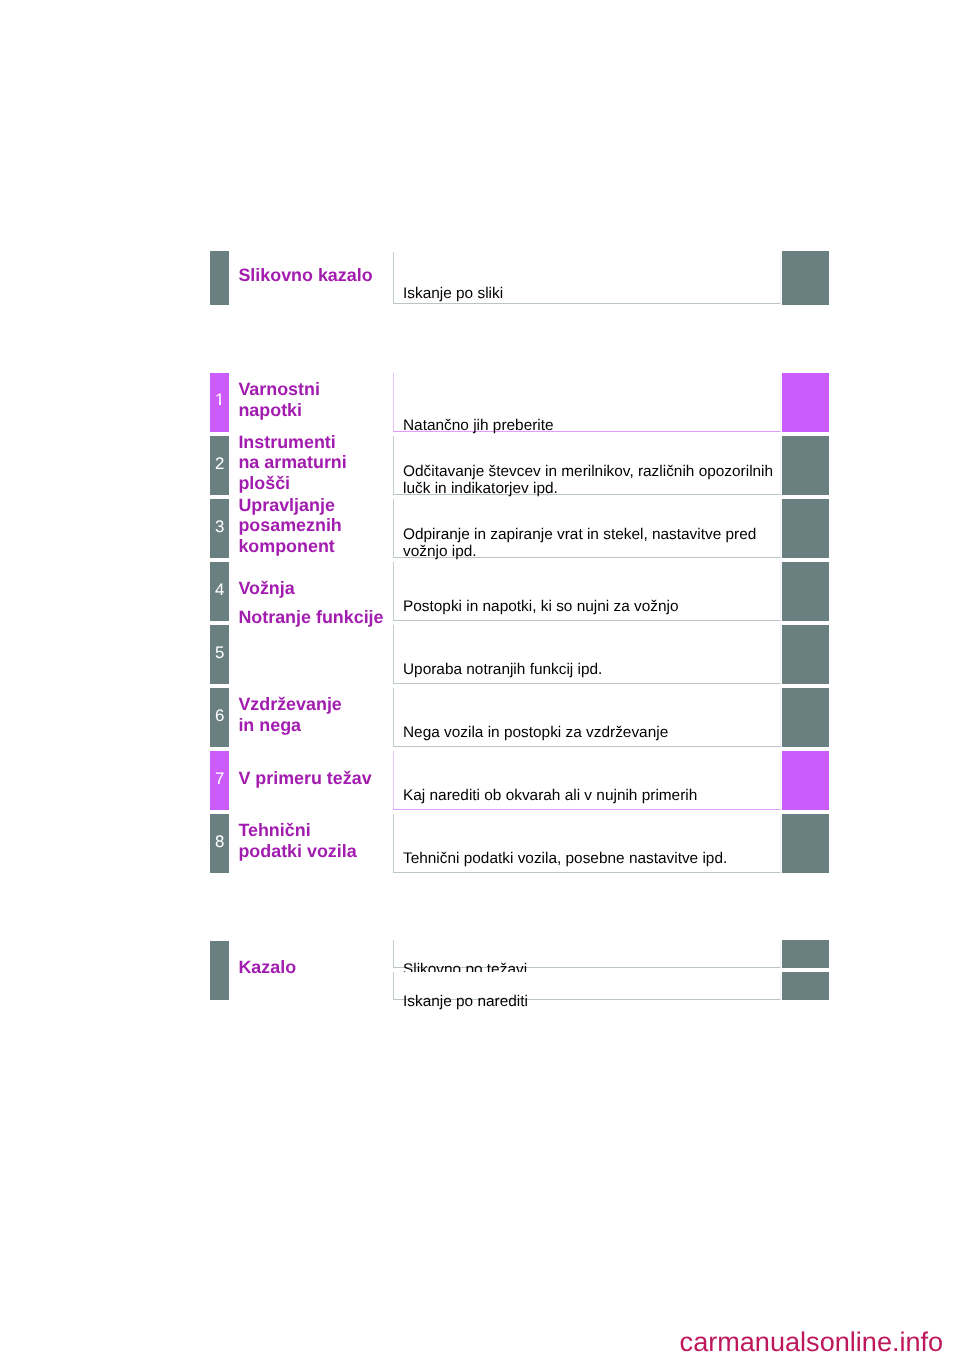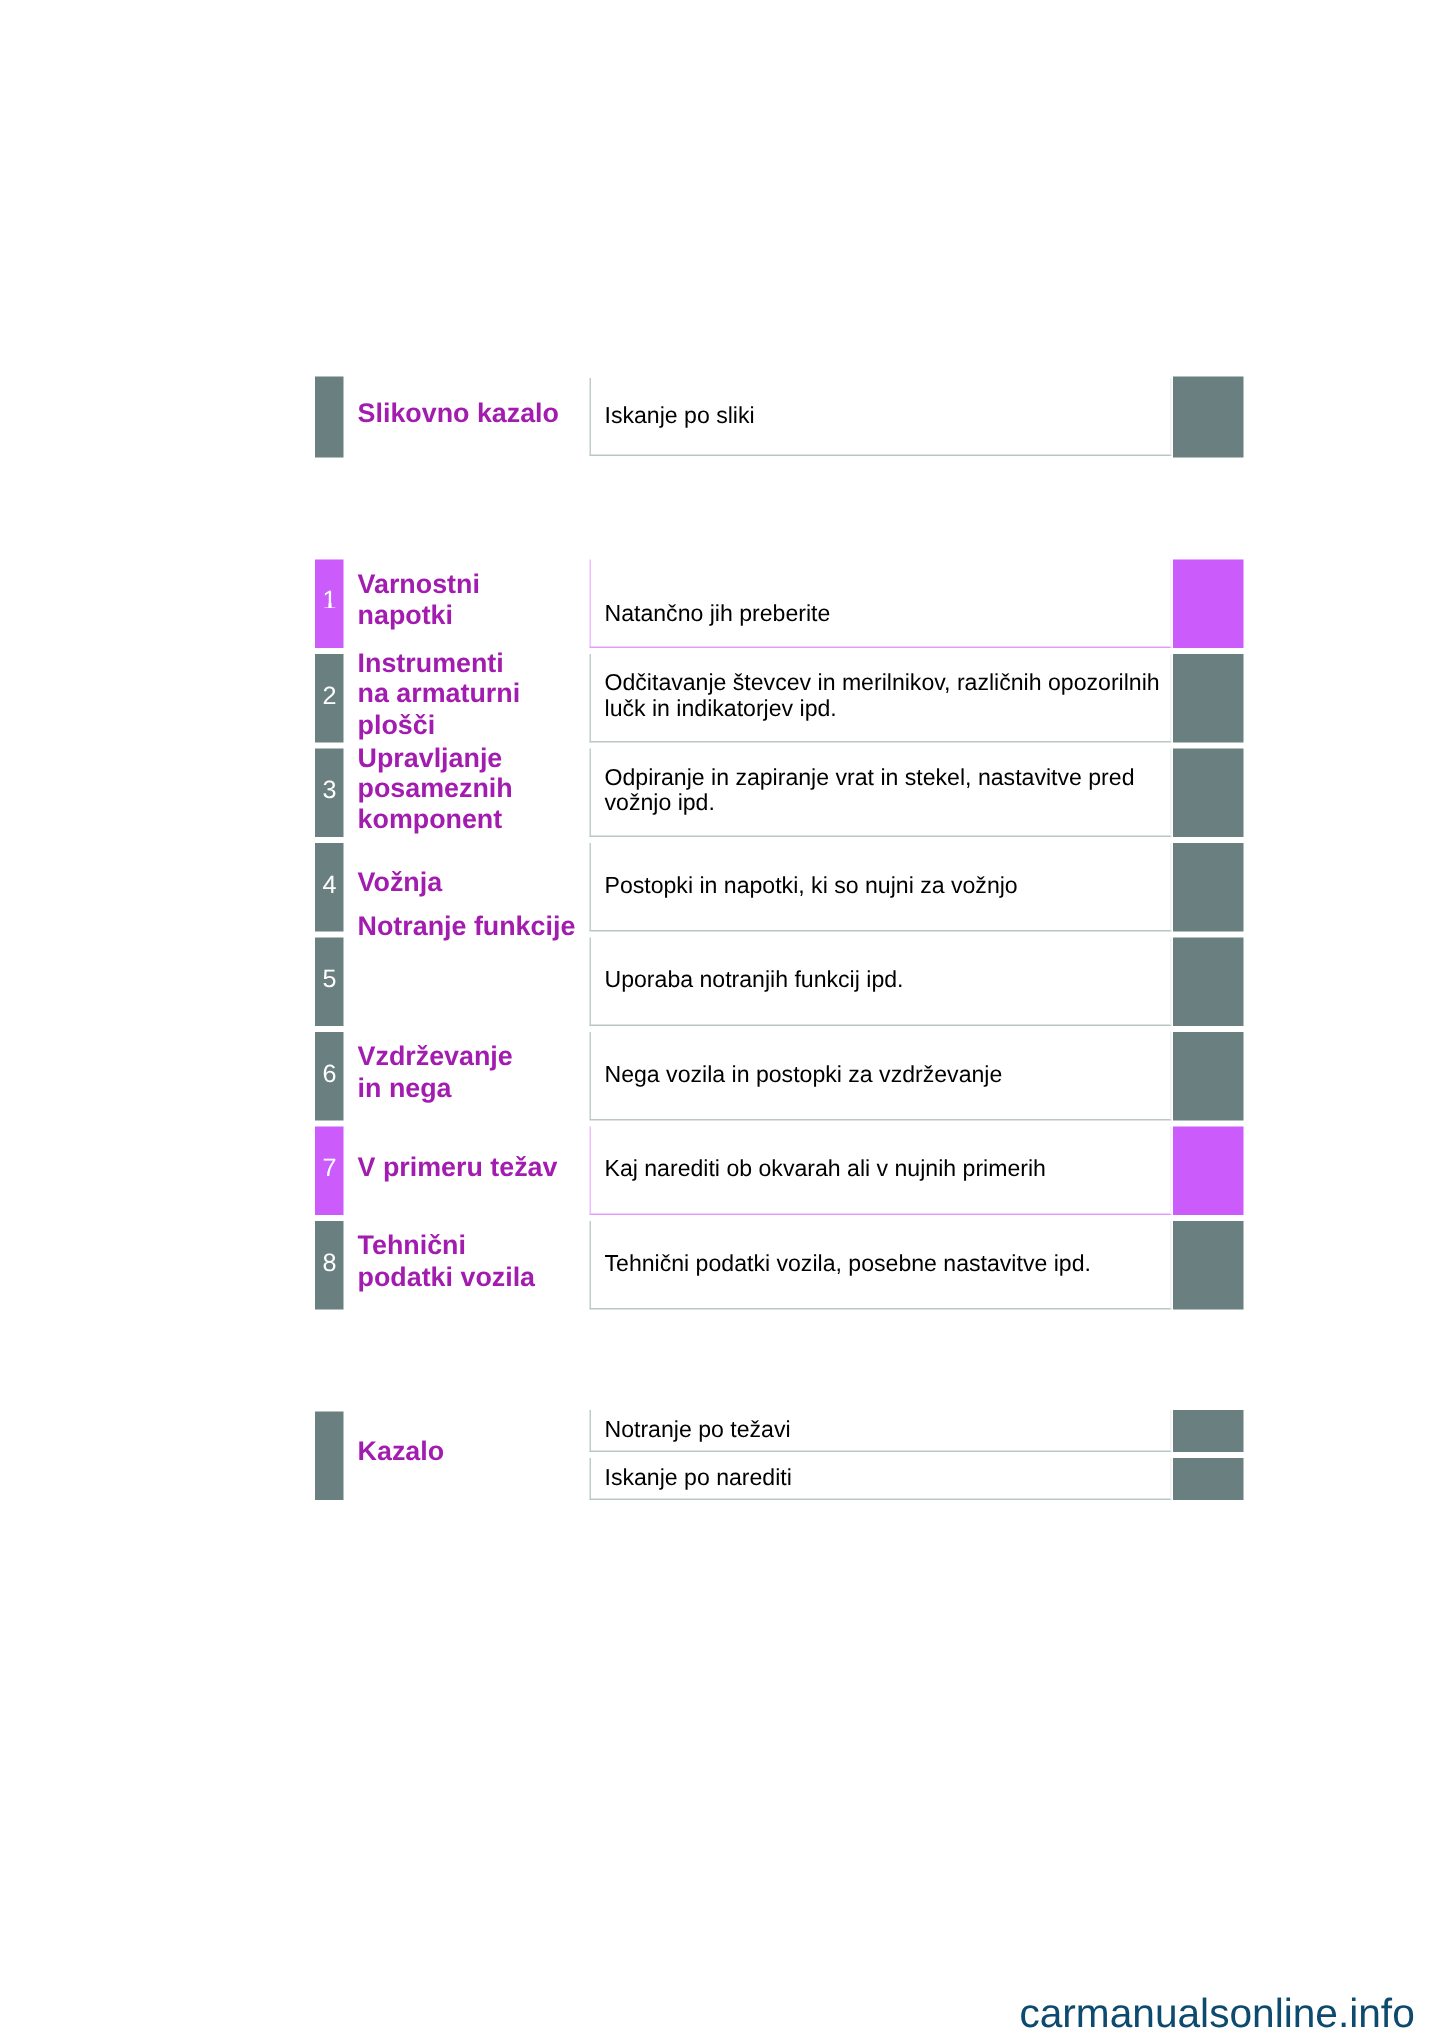--- a/index.html
+++ b/index.html
@@ -15,26 +15,26 @@
   .one-trim{position:absolute;width:4.4px;height:3px;background:#6a7f80;}
   .one-trim.accent{background:#cc5bfb;}
   .one-stem{position:absolute;width:2.1px;height:3px;background:#ffffff;}
 
   .sectitle{position:absolute;left:238.4px;width:160px;font-weight:bold;font-size:17.9px;line-height:20.6px;color:#a21caf;white-space:pre-line;}
 
   .descbox{position:absolute;left:393px;width:387.5px;box-sizing:border-box;background:#fff;
            border-left:1px solid #c2cecd;border-bottom:1px solid #b9c6c5;
            border-right:1px solid #eef2f2;border-top:0;}
   .descbox.accent{border-left-color:#e9bffd;border-bottom-color:#e29dfc;border-right-color:#faeeff;}
-  .desctext{position:absolute;left:403px;width:372px;font-size:15.4px;line-height:16.6px;color:#000;white-space:pre-line;}
+  .desctext{position:absolute;left:403px;width:372px;font-size:15.4px;line-height:16.6px;color:#000;white-space:pre-line;margin-top:16px;}
 
   .endblock{position:absolute;left:781.6px;width:47.9px;background:#6a7f80;}
   .endblock.accent{background:#cc5bfb;}
 
-  .wm{position:absolute;color:#0c4a6e;font-size:27.1px;line-height:31px;letter-spacing:0px;}
+  .wm{position:absolute;color:#be185d;font-size:27.1px;line-height:31px;letter-spacing:0px;}
 </style>
 </head>
 <body>
 
 <div class="page">
 
   <div class="toc-row">
     <div class="tabmark" style="top:251.4px;height:53.6px;"></div>
     <div class="sectitle" style="top:264.9px;">Slikovno kazalo</div>
     <div class="descbox" style="top:251.7px;height:52.8px;"></div>
@@ -119,21 +119,21 @@
         <div class="desctext" style="top:834.8000000000001px;">Tehnični podatki vozila, posebne nastavitve ipd.</div>
         <div class="endblock" style="top:814.05px;height:58.9px;"></div>
       </div>
     </div>
 
   <div class="toc-row">
     <div class="tabmark" style="top:940.9px;height:58.8px;"></div>
     <div class="sectitle" style="top:957.0px;">Kazalo</div>
     <div>
       <div class="descbox" style="top:940.4px;height:28.1px;"></div>
-      <div class="desctext" style="top:946.0px;">Notranje po težavi</div>
+      <div class="desctext" style="top:946.0px;">Slikovno po težavi</div>
       <div class="endblock" style="top:940.4px;height:28.1px;"></div>
     </div>
     <div>
       <div class="descbox" style="top:972.4px;height:27.3px;"></div>
       <div class="desctext" style="top:977.7px;">Iskanje po narediti</div>
       <div class="endblock" style="top:972.3px;height:27.6px;"></div>
     </div>
   </div>
 
   <div class="wm" style="left:679.6px;top:1325.7px;">carmanualsonline.info</div>

